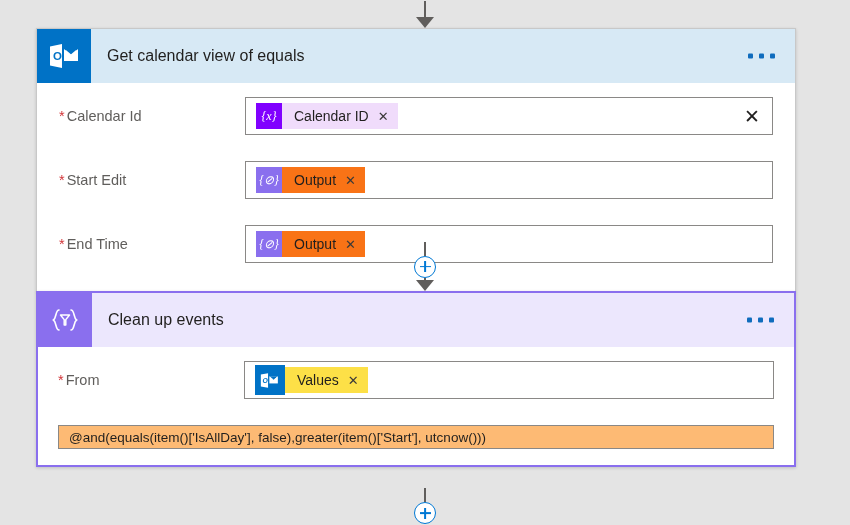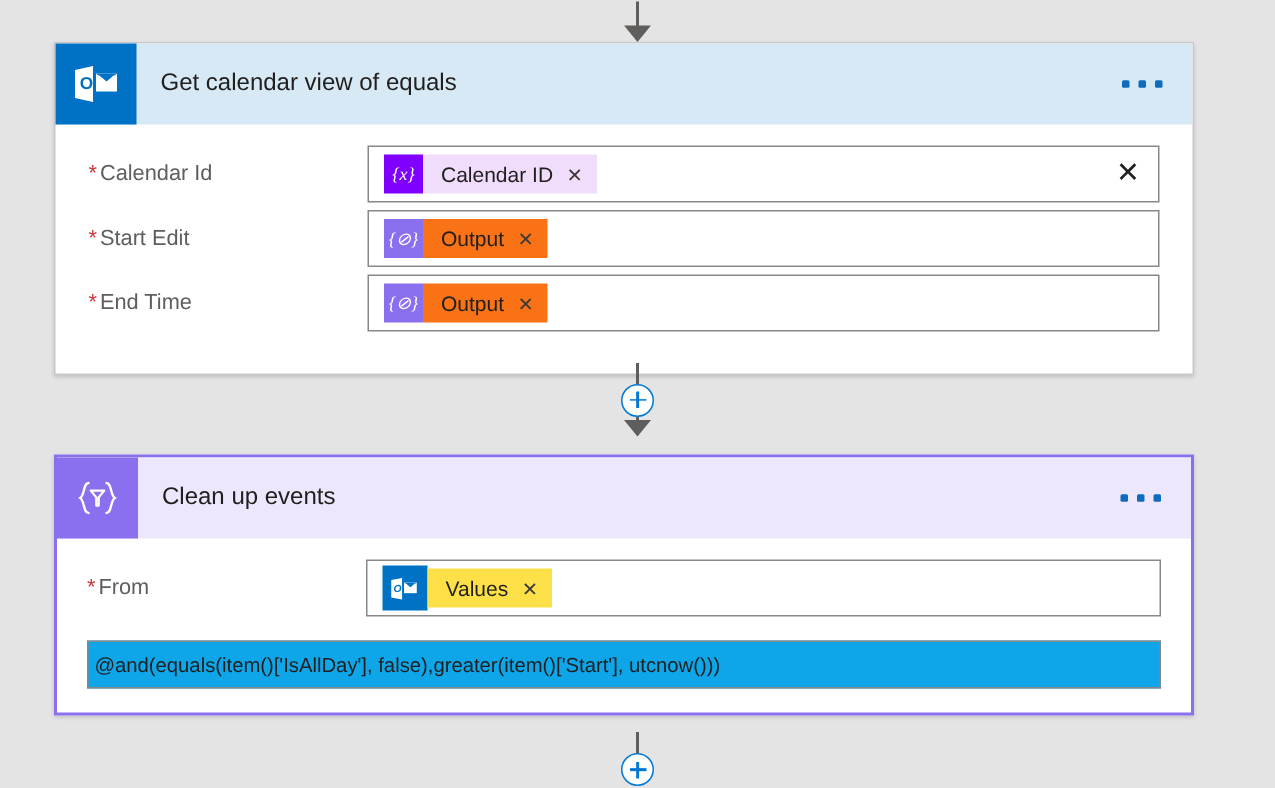--- a/index.html
+++ b/index.html
@@ -79,21 +79,21 @@
   }
   .card.card-outlook {
     left: 36px;
     top: 28px;
     width: 760px;
     border: 1px solid #c8c8c8;
     box-shadow: 0 1px 3px rgba(0,0,0,0.16);
   }
   .card.card-filter {
     left: 36px;
-    top: 303px;
+    top: 291px;
     width: 760px;
     border: 2px solid #8a6fee;
     box-shadow: 0 1px 3px rgba(0,0,0,0.16);
   }
 
   .card-header {
     display: flex;
     align-items: center;
     height: 54px;
     position: relative;
@@ -138,21 +138,21 @@
 
   .card-body {
     padding: 14px 22px 18px 22px;
   }
   .card-filter .card-body { padding: 14px 20px 16px 20px; }
 
   
   .param-row {
     display: flex;
     align-items: center;
-    margin-bottom: 5px;
+    margin-bottom: 26px;
   }
   .param-row:last-child { margin-bottom: 10px; }
 
   .param-label {
     flex: 0 0 186px;
     font-size: 14.5px;
     color: #605e5c;
     white-space: nowrap;
   }
   .param-label .req {
@@ -225,25 +225,25 @@
     color: #201f1e;
     font-size: 19px;
     line-height: 1;
     font-weight: 300;
   }
 
   
   .expression-box {
     margin-top: 16px;
     border: 1px solid #8a8886;
-    background: #0ea5e9;
-    height: 32px;
-    display: flex;
-    align-items: center;
-    padding: 0 4px;
+    background: #fdba74;
+    height: 24px;
+    display: flex;
+    align-items: center;
+    padding: 0 10px;
     font-size: 13.5px;
     color: #201f1e;
     overflow: hidden;
     white-space: nowrap;
     box-sizing: border-box;
   }
 
   .basic-mode-link {
     margin-top: 13px;
     font-size: 14px;

